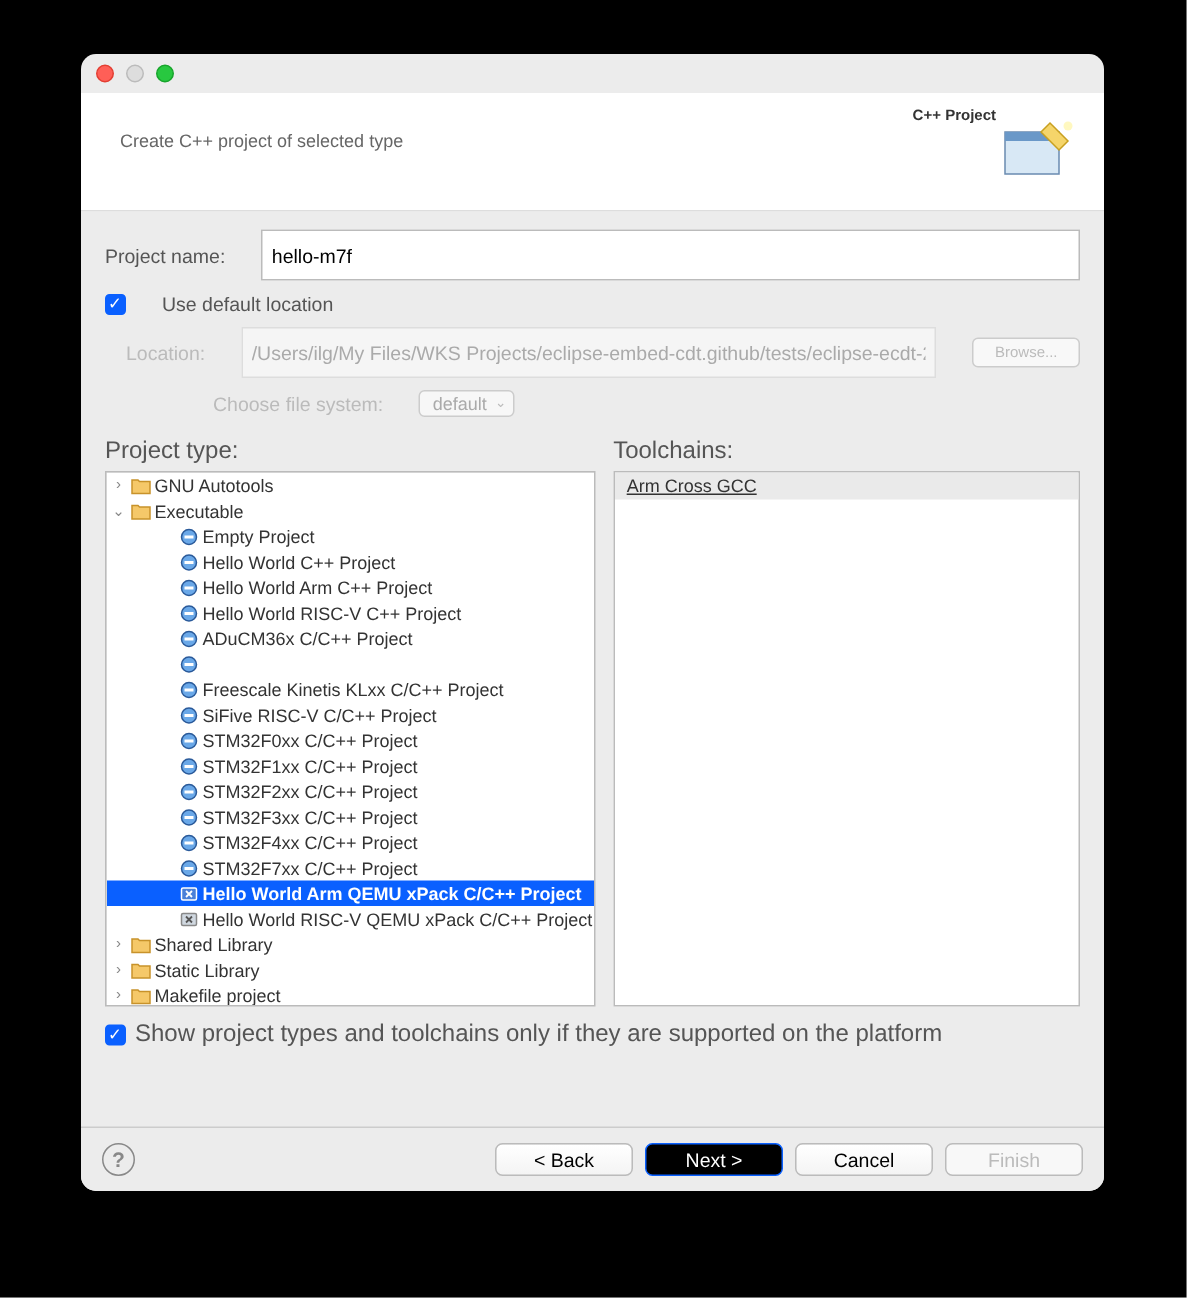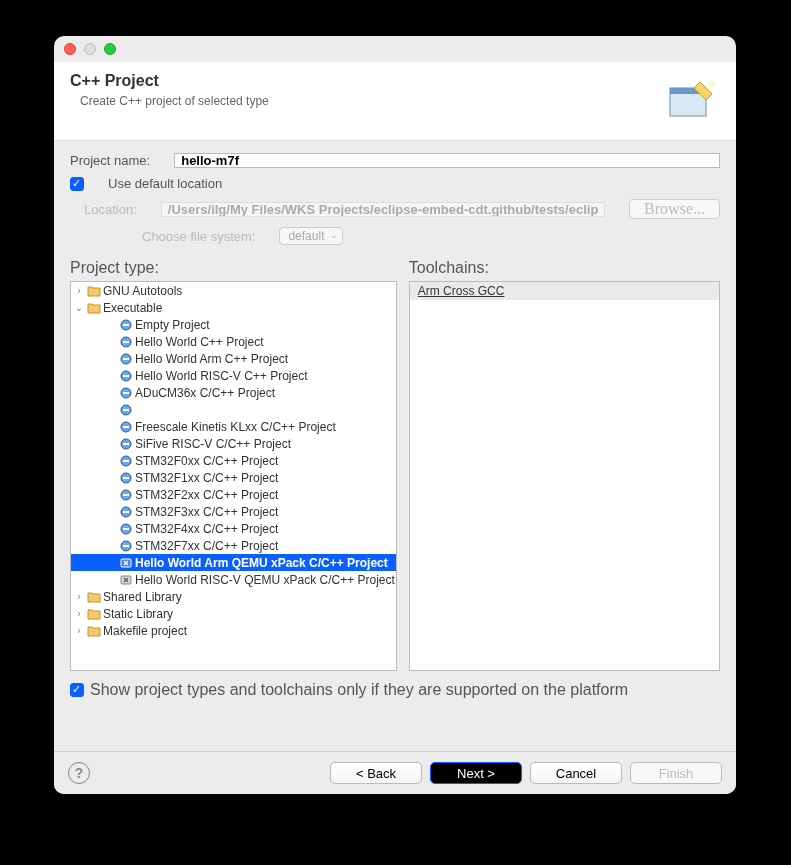--- a/index.html
+++ b/index.html
@@ -39,67 +39,65 @@
   .tl-green { background: #28c840; border: 0.5px solid #17a52b; }
   .tl-yellow { background:#ddd; border:0.5px solid #bbb;}
   .header {
     background: #fff;
     padding: 10px 16px 12px 16px;
     border-bottom: 1px solid #ddd;
     display:flex;
     align-items:flex-start;
   }
   .header-left { flex:1; }
-  .header h1 { font-size: 16px; font-weight: 600; margin: 0 0 4px 0; }
+  .header h1 { font-size: 10px; font-weight: 600; margin: 0 0 4px 0; text-align: right; }
   .header p { font-size: 12px; margin: 0; color: #666; padding-left: 10px;}
   .header-icon {
     width:56px;height:56px;
     display:flex;align-items:center;justify-content:center;
   }
   .body {
     flex: 1;
     padding: 12px 16px 0 16px;
     display: flex;
     flex-direction: column;
     overflow:hidden;
   }
   .row { display: flex; align-items: center; gap: 24px; margin-bottom: 8px; }
   .row label { white-space: nowrap; color:#555;}
   .text-input {
     flex: 1;
-    height: 15px;
+    height: 34px;
     border: 1px solid #bbb;
     background: #fff;
     padding: 0 6px;
     font-size: 13px;
     border-radius:0;
-    font-weight:bold;
   }
   .text-input[disabled] { background:#f5f5f5; color:#aaa; border-color:#ddd;}
   .checkbox {
     width:14px;height:14px;
     appearance:none;
     border:1px solid #888;
     border-radius:3px;
     position:relative;
     margin:0;
   }
   .checkbox:checked { background:#0a60ff; border-color:#0a60ff;}
   .checkbox:checked::after {
     content:"✓"; color:#fff; font-size:11px; position:absolute; left:1px; top:-1px;
   }
   .btn-small {
     height: 20px;
     padding: 0 14px;
     border: 1px solid #ccc;
     border-radius: 4px;
     background: linear-gradient(#fff,#f4f4f4);
-    font-size: 16px;
+    font-size: 10px;
     color: #999;
-    font-family: Liberation Serif, serif;
   }
   .btn-small[disabled]{ color:#bbb; background:#f8f8f8;}
   .select {
     height:18px; border:1px solid #ccc; border-radius:4px;
     background:#f7f7f7; font-size:12px; color:#aaa; padding:0 18px 0 8px;
     position:relative;
   }
   .columns {
     flex: 1;
     display: flex;

